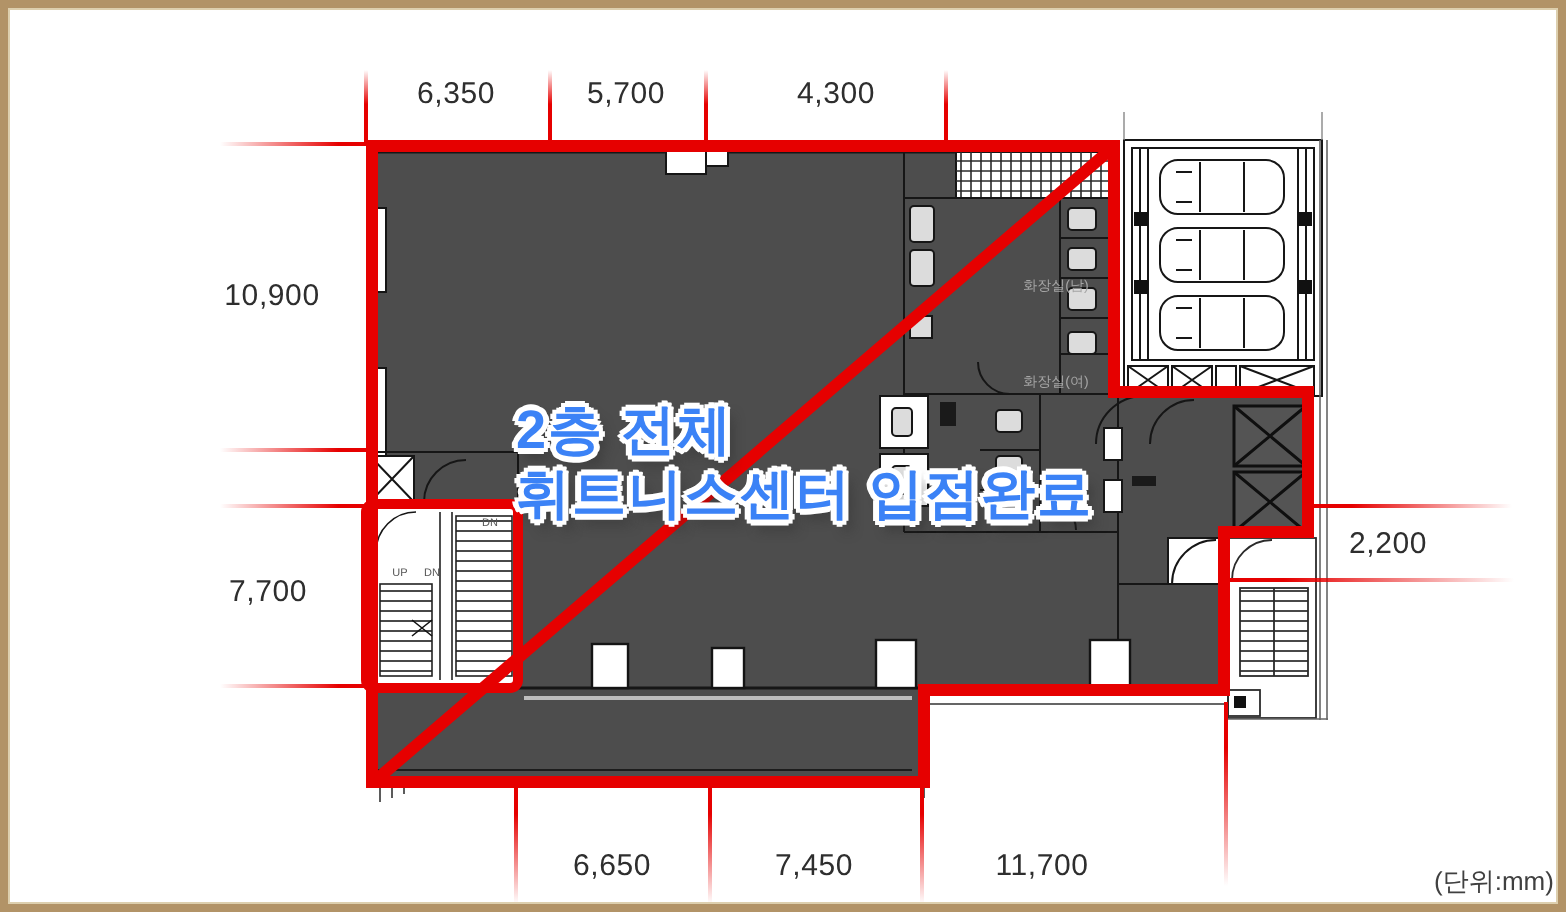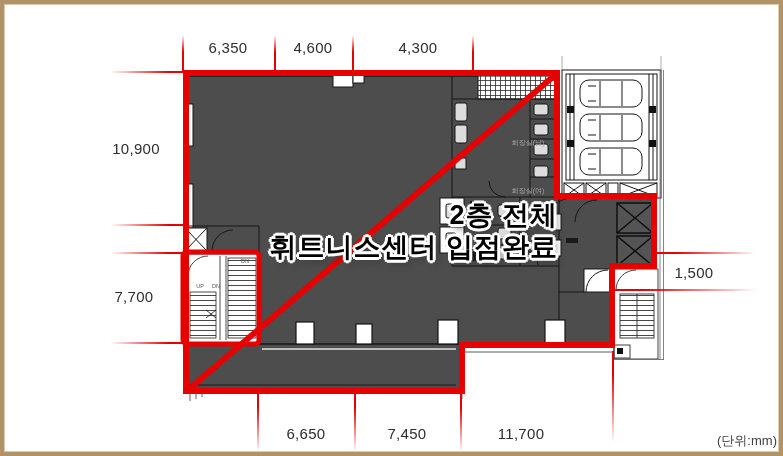--- a/index.html
+++ b/index.html
@@ -20,22 +20,22 @@
   .tick.vb{width:2px;background:linear-gradient(to bottom,#e60000 25%,rgba(230,0,0,0));}
   .dim{
     position:absolute;transform:translate(-50%,-50%);font-size:15px;color:#2e2e2e;
     white-space:nowrap;z-index:10;letter-spacing:.3px;
   }
   .unit{
     position:absolute;transform:translate(-50%,-50%);font-size:13px;color:#404040;
     white-space:nowrap;z-index:10;
   }
   .overlay{
-    position:absolute;left:258px;top:199px;width:300px;text-align:right;z-index:20;
-    font-size:27px;line-height:32px;font-weight:bold;color:#000000;
+    position:absolute;left:258px;top:199px;width:300px;text-align:left;z-index:20;
+    font-size:27px;line-height:32px;font-weight:bold;color:#3b82f6;
     letter-spacing:1px;white-space:nowrap;
     text-shadow:
       -2px -2px 0 #fff, 2px -2px 0 #fff, -2px 2px 0 #fff, 2px 2px 0 #fff,
       -3px 0 0 #fff, 3px 0 0 #fff, 0 -3px 0 #fff, 0 3px 0 #fff,
       4px 5px 6px rgba(40,40,40,.55);
   }
 </style>
 </head>
 <body>
 
@@ -202,25 +202,25 @@
   <div class="tick hl" style="top:252px"></div>
   <div class="tick hl" style="top:342px"></div>
   <div class="tick hr" style="top:252px;left:656px;width:100px"></div>
   <div class="tick hr" style="top:289px;left:613px;width:144px"></div>
   <div class="tick vb" style="left:257px;top:392px;height:60px"></div>
   <div class="tick vb" style="left:354px;top:392px;height:60px"></div>
   <div class="tick vb" style="left:460px;top:392px;height:60px"></div>
   <div class="tick vb" style="left:612px;top:351px;height:92px"></div>
 
   <div class="dim" style="left:228px;top:47px">6,350</div>
-  <div class="dim" style="left:313px;top:47px">4,600</div>
+  <div class="dim" style="left:313px;top:47px">5,700</div>
   <div class="dim" style="left:418px;top:47px">4,300</div>
   <div class="dim" style="left:136px;top:148px">10,900</div>
   <div class="dim" style="left:134px;top:296px">7,700</div>
-  <div class="dim" style="left:694px;top:272px">1,500</div>
+  <div class="dim" style="left:694px;top:272px">2,200</div>
   <div class="dim" style="left:306px;top:433px">6,650</div>
   <div class="dim" style="left:407px;top:433px">7,450</div>
   <div class="dim" style="left:521px;top:433px">11,700</div>
 
   <div class="overlay">
     <div>2층 전체</div>
     <div>휘트니스센터 입점완료</div>
   </div>
 
   <div class="unit" style="left:747px;top:441px">(단위:mm)</div>

